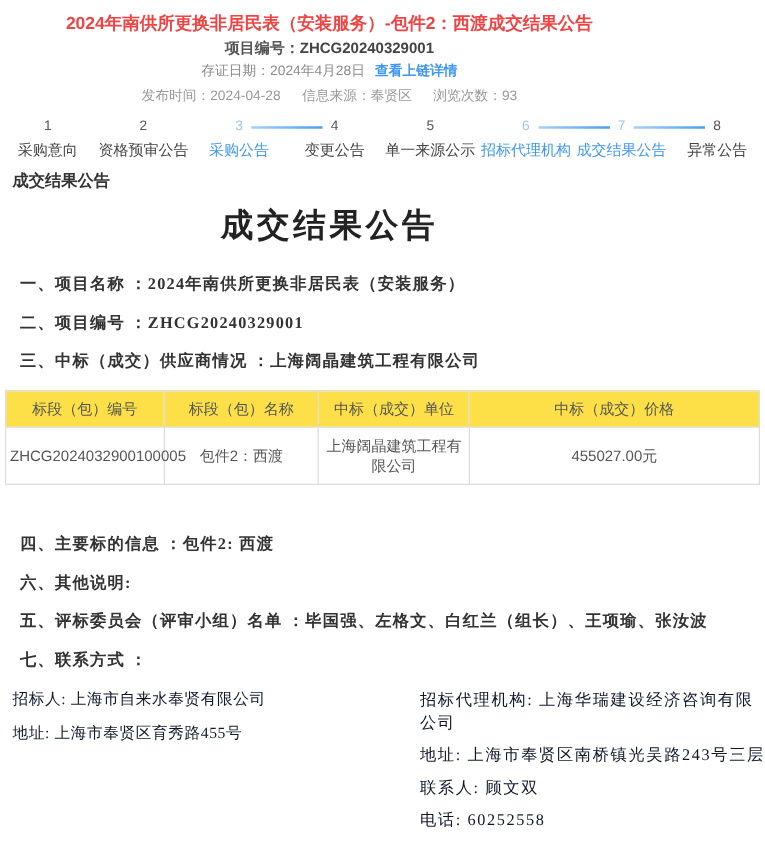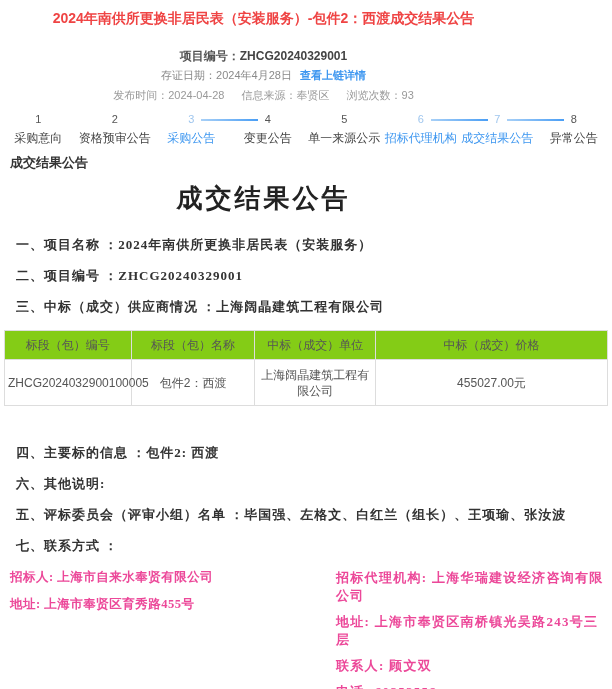--- a/index.html
+++ b/index.html
@@ -3,21 +3,21 @@
 <meta charset="utf-8">
 <style>
   html,body{margin:0;padding:0;background:#fff;}
   .page{position:relative;width:612px;height:689px;background:#ffffff;overflow:hidden;
         font-family:"Liberation Sans","DejaVu Sans",sans-serif;color:#333;}
 
   
   .hdr{width:527px;text-align:center;padding-top:9px;}
   .hdr-title{font-size:14px;font-weight:bold;color:#ef4444;line-height:19px;}
   .hdr-row{line-height:16px;}
-  .hdr-row.proj{margin-top:20px;font-size:12px;color:#555;font-weight:bold;}
+  .hdr-row.proj{margin-top:2px;font-size:12px;color:#555;font-weight:bold;}
   .hdr-row.proj .val{font-weight:bold;color:#444;}
   .hdr-row.deposit{margin-top:3px;font-size:11px;color:#8a8a8a;}
   .chain-link{color:#3E97F0;font-weight:bold;margin-left:8px;text-decoration:none;cursor:pointer;}
   .hdr-row.publish{margin-top:4px;font-size:11px;color:#999;}
   .hdr-row.publish .grp{margin:0 7px;}
 
   
   .steps{display:flex;width:612px;margin-top:9px;}
   .step{flex:1 1 0;text-align:center;position:relative;cursor:pointer;}
   .step-num{display:block;font-size:11px;line-height:14px;color:#555;}
@@ -36,33 +36,33 @@
   .doc-body{font-family:"Liberation Serif","DejaVu Serif",serif;}
   .para{margin:0 0 15px 0;padding-left:16px;font-size:13px;line-height:16px;color:#333;
         letter-spacing:1px;font-weight:bold;}
   .para-top-first{margin-top:21px;}
 
   
   .result-table{border-collapse:collapse;table-layout:fixed;width:604px;margin:14px 0 0 4px;
         font-family:"Liberation Sans","DejaVu Sans",sans-serif;}
   .result-table th,.result-table td{border:1px solid #ddd;text-align:center;vertical-align:middle;
         font-size:12px;color:#555;font-weight:normal;padding:2px 3px;letter-spacing:0;}
-  .result-table th{height:24px;background:#84cc16;margin-left:20px;}
+  .result-table th{height:24px;background:#fde047;margin-left:20px;}
   .result-table td{height:41px;line-height:16px;}
   .col-code{width:124px;}.col-name{width:121px;}.col-unit{width:118px;}.col-price{width:227px;}
   .cell-code{font-size:11px;}
 
   .after-table{margin-top:39px;}
 
   
   .contacts{display:flex;margin-top:0;}
   .contact-left{flex:1 1 auto;padding-left:10px;}
   .contact-right{width:276px;flex:0 0 276px;}
   .contact-line{font-size:12.5px;letter-spacing:0.5px;line-height:16px;margin-bottom:11px;
-        color:#ec4899;font-weight:bold;}
+        color:#0f172a;font-weight:normal;}
   .contact-right .contact-line{font-size:13px;letter-spacing:1.3px;line-height:18px;margin-bottom:8px;}
 </style>
 </head>
 <body>
 
 <div class="page">
 
   <div class="hdr">
     <div class="hdr-title">2024年南供所更换非居民表（安装服务）-包件2：西渡成交结果公告</div>
     <div class="hdr-row proj">

